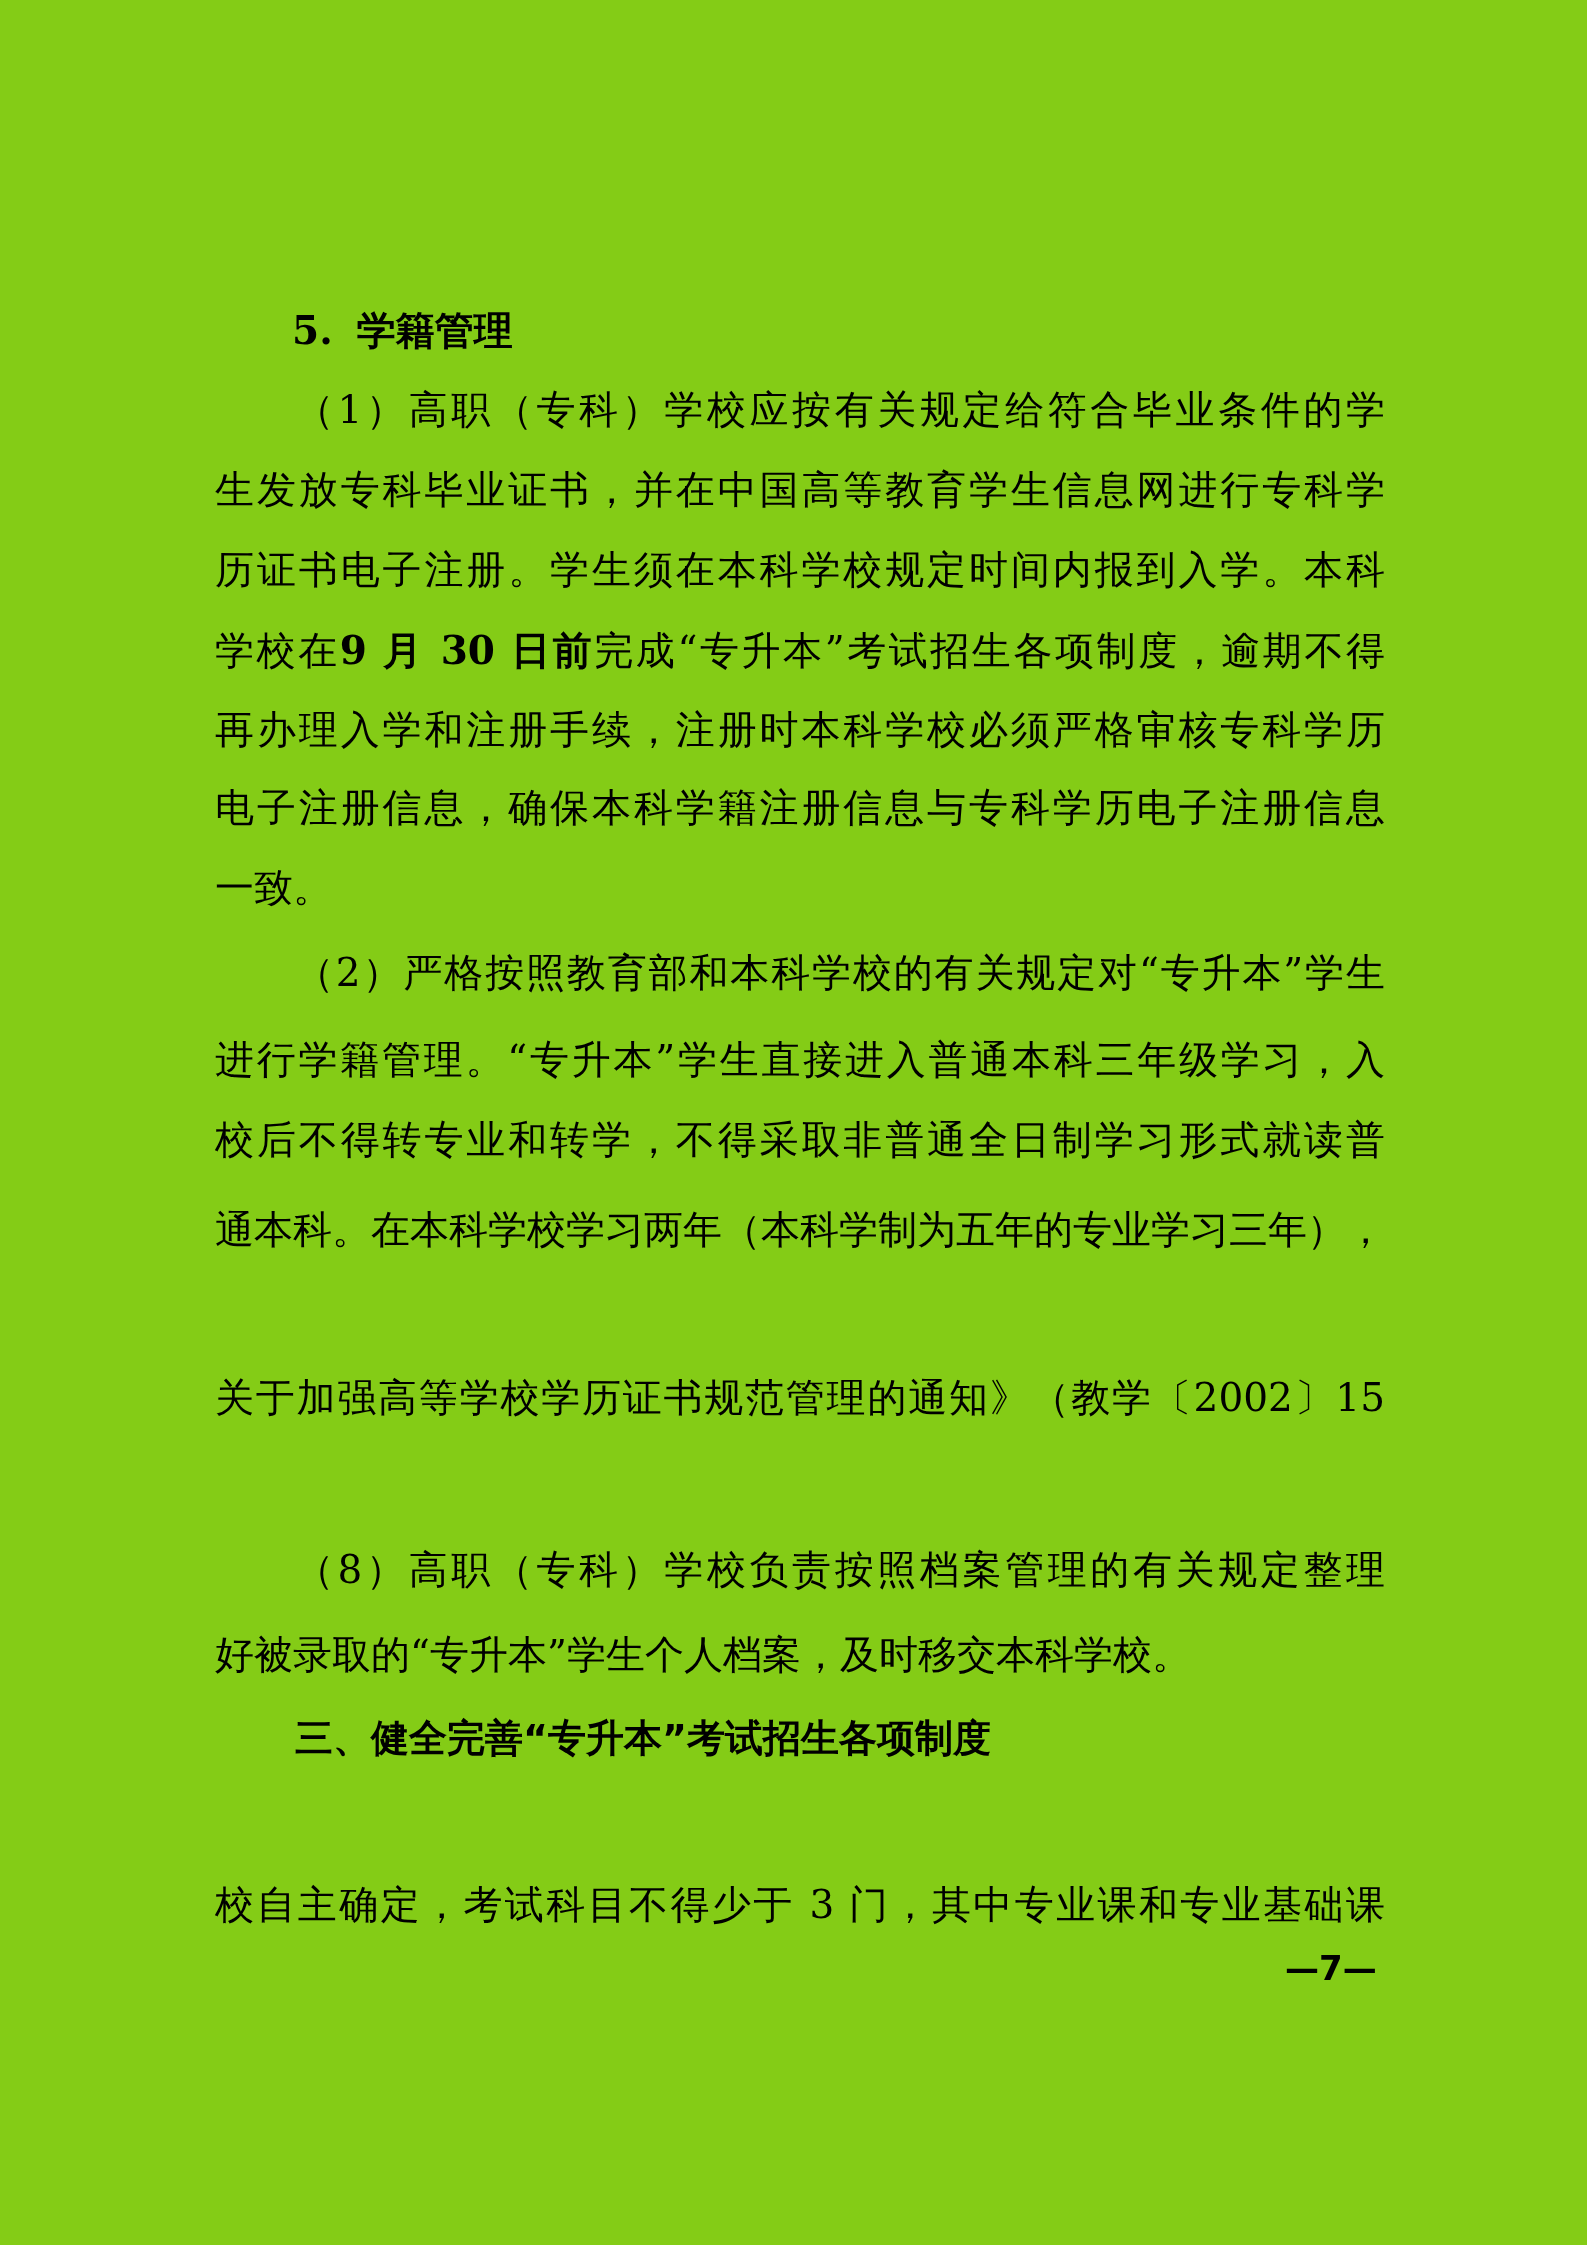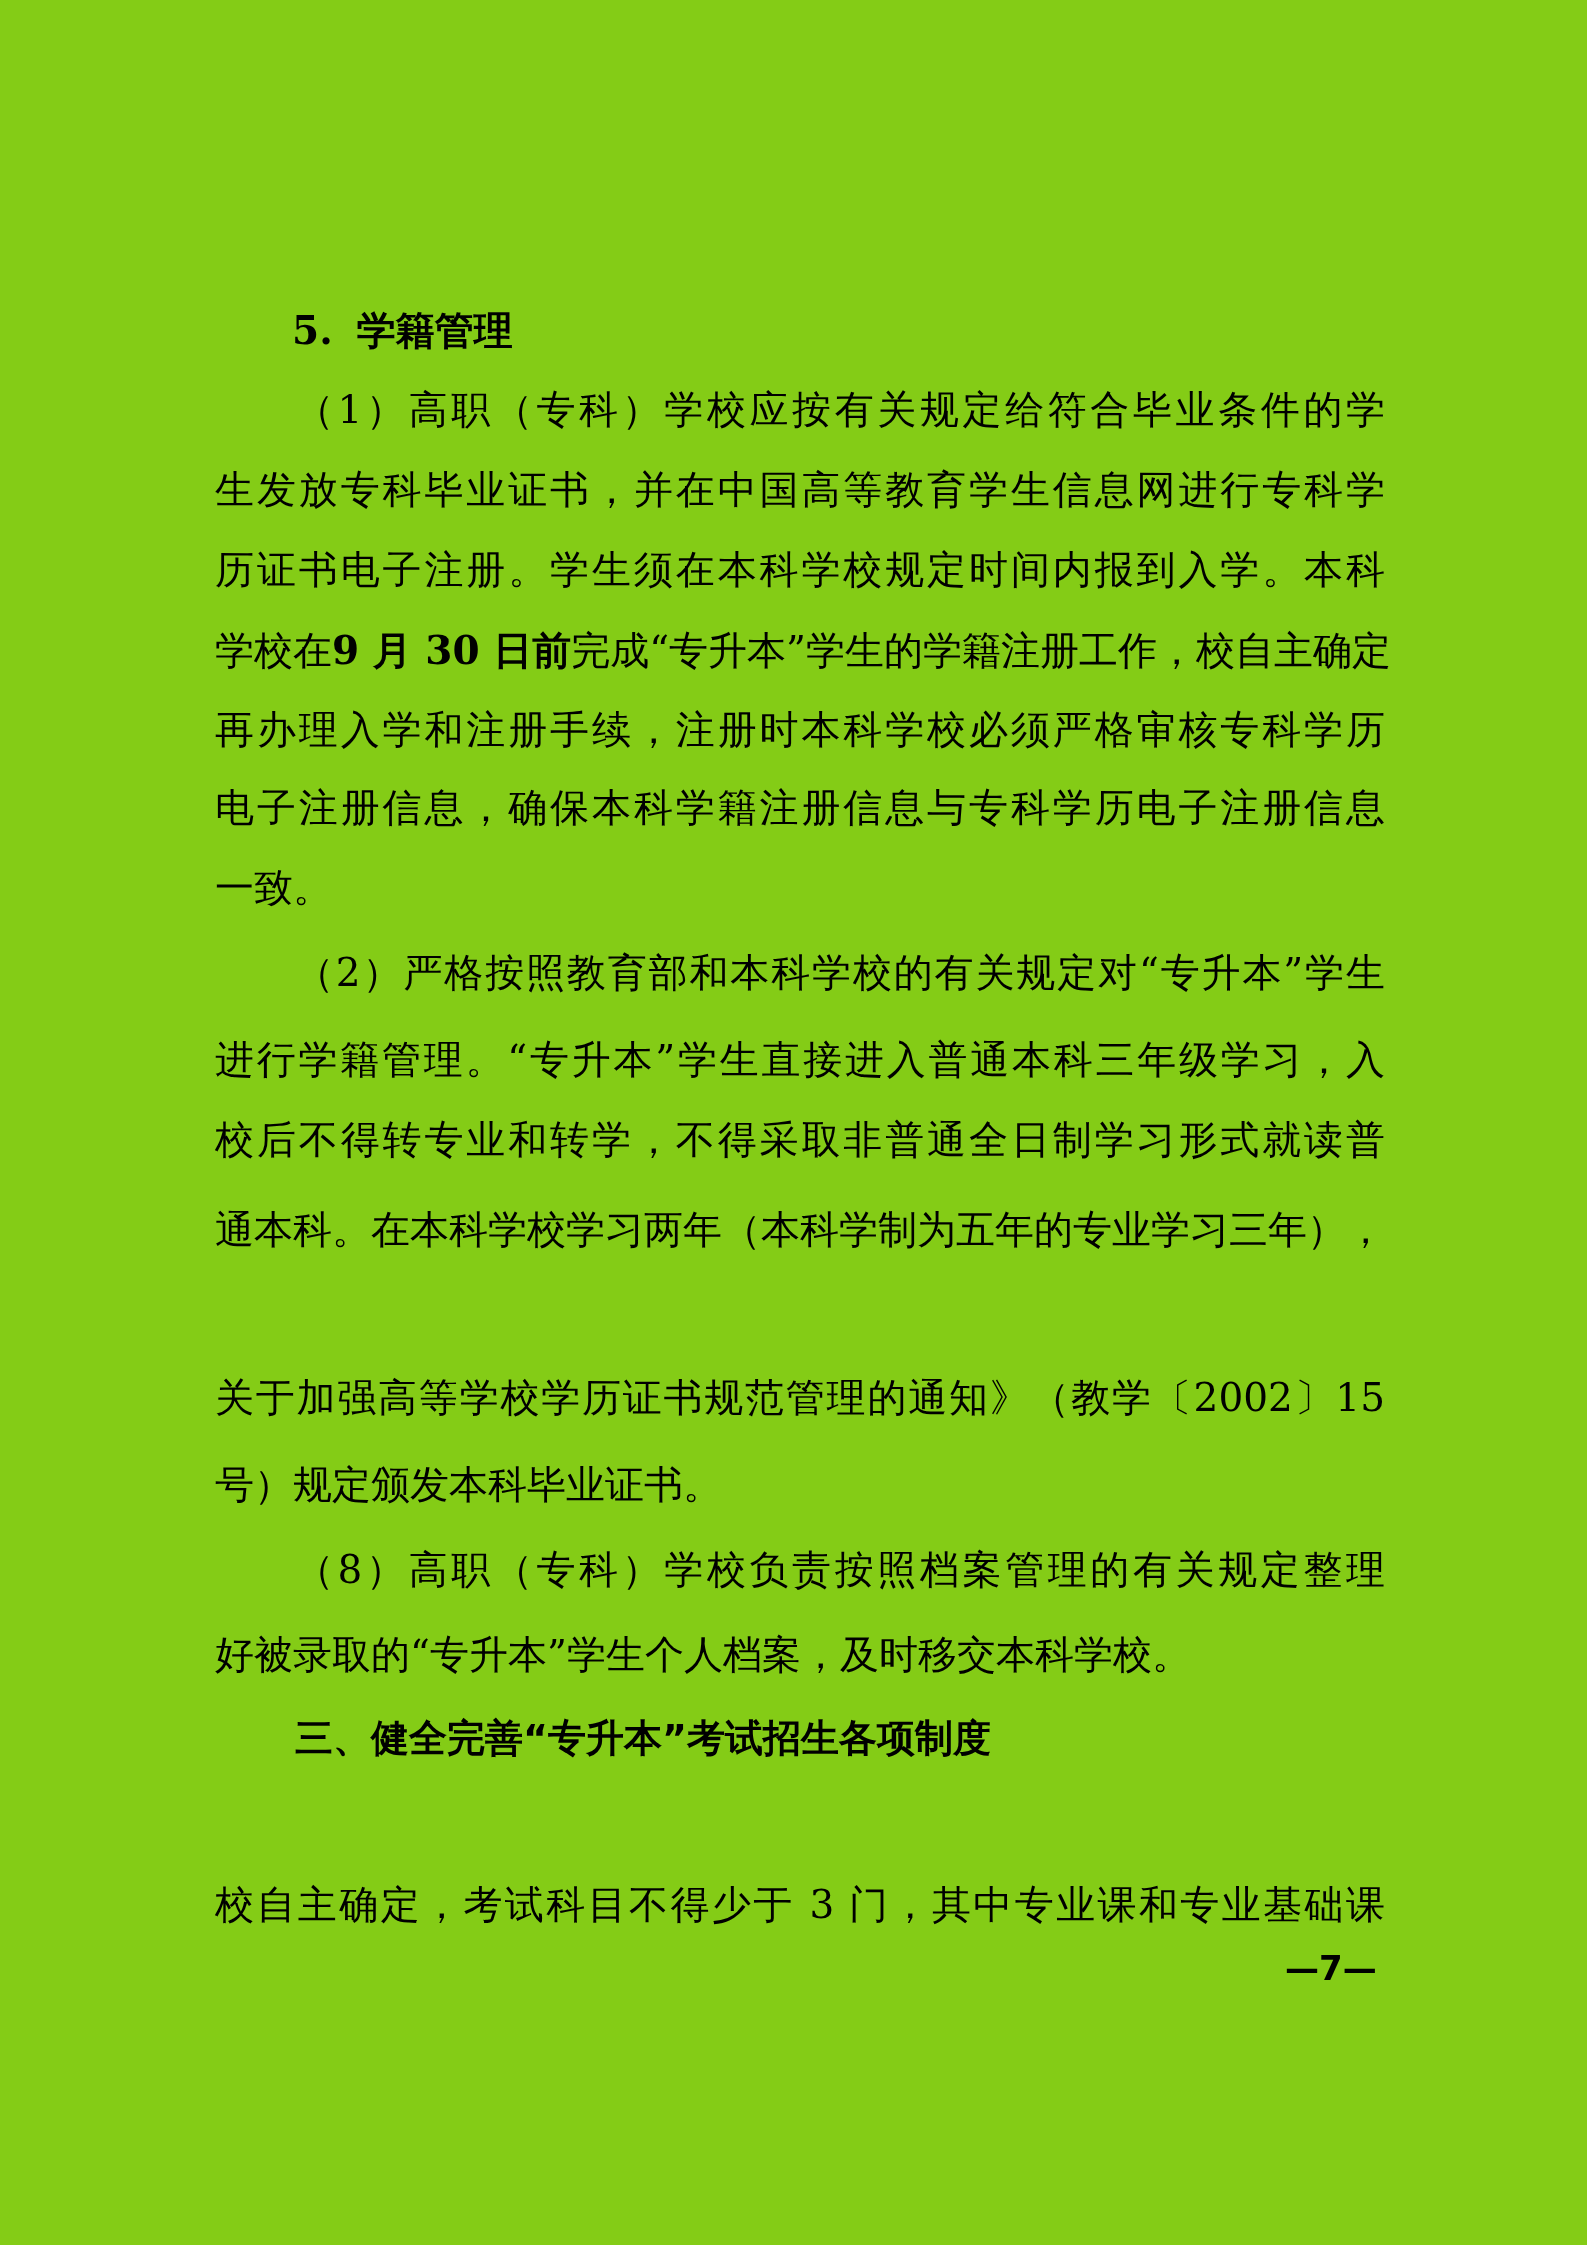--- a/index.html
+++ b/index.html
@@ -47,31 +47,30 @@
 
 <div class="page">
 
   <div class="h5" style="top:302px;">
     <span class="num">5.</span><span>学籍管理</span>
   </div>
 
   <div class="line indent" style="top:382px;">（1）高职（专科）学校应按有关规定给符合毕业条件的学</div>
   <div class="line" style="top:542px;">历证书电子注册。学生须在本科学校规定时间内报到入学。本科</div>
   <div class="line" style="top:462px;">生发放专科毕业证书，并在中国高等教育学生信息网进行专科学</div>
-  <div class="line" style="top:622px;"><span>学校在</span><span class="b">9 月 30 日前</span><span>完成“专升本”学生的学籍注册工作，校自主确定</span></div>
+  <div class="line" style="top:622px;"><span>学校在</span><span class="b">9 月 30 日前</span><span>完成“专升本”考试招生各项制度，逾期不得</span></div>
   <div class="line" style="top:780px;">电子注册信息，确保本科学籍注册信息与专科学历电子注册信息</div>
   <div class="line" style="top:702px;">再办理入学和注册手续，注册时本科学校必须严格审核专科学历</div>
   <div class="line last" style="top:860px;">一致。</div>
 
   <div class="line indent" style="top:945px;">（2）严格按照教育部和本科学校的有关规定对“专升本”学生</div>
   <div class="line" style="top:1032px;">进行学籍管理。“专升本”学生直接进入普通本科三年级学习，入</div>
   <div class="line" style="top:1112px;">校后不得转专业和转学，不得采取非普通全日制学习形式就读普</div>
   <div class="line" style="top:1202px;">通本科。在本科学校学习两年（本科学制为五年的专业学习三年），</div>
   <div class="line" style="top:1370px;">关于加强高等学校学历证书规范管理的通知》（教学〔2002〕15</div>
-  <div class="line last" style="top:1457px;">号）规定颁发本科毕业证书。</div>
 
   <div class="line indent" style="top:1542px;">（8）高职（专科）学校负责按照档案管理的有关规定整理</div>
   <div class="line last" style="top:1627px;">好被录取的“专升本”学生个人档案，及时移交本科学校。</div>
 
   <div class="h3" style="top:1710px;">三、健全完善“专升本”考试招生各项制度</div>
 
   <div class="line" style="top:1877px;">校自主确定，考试科目不得少于 3 门，其中专业课和专业基础课</div>
 
   <div class="pagenum">—7—</div>
 </div>

